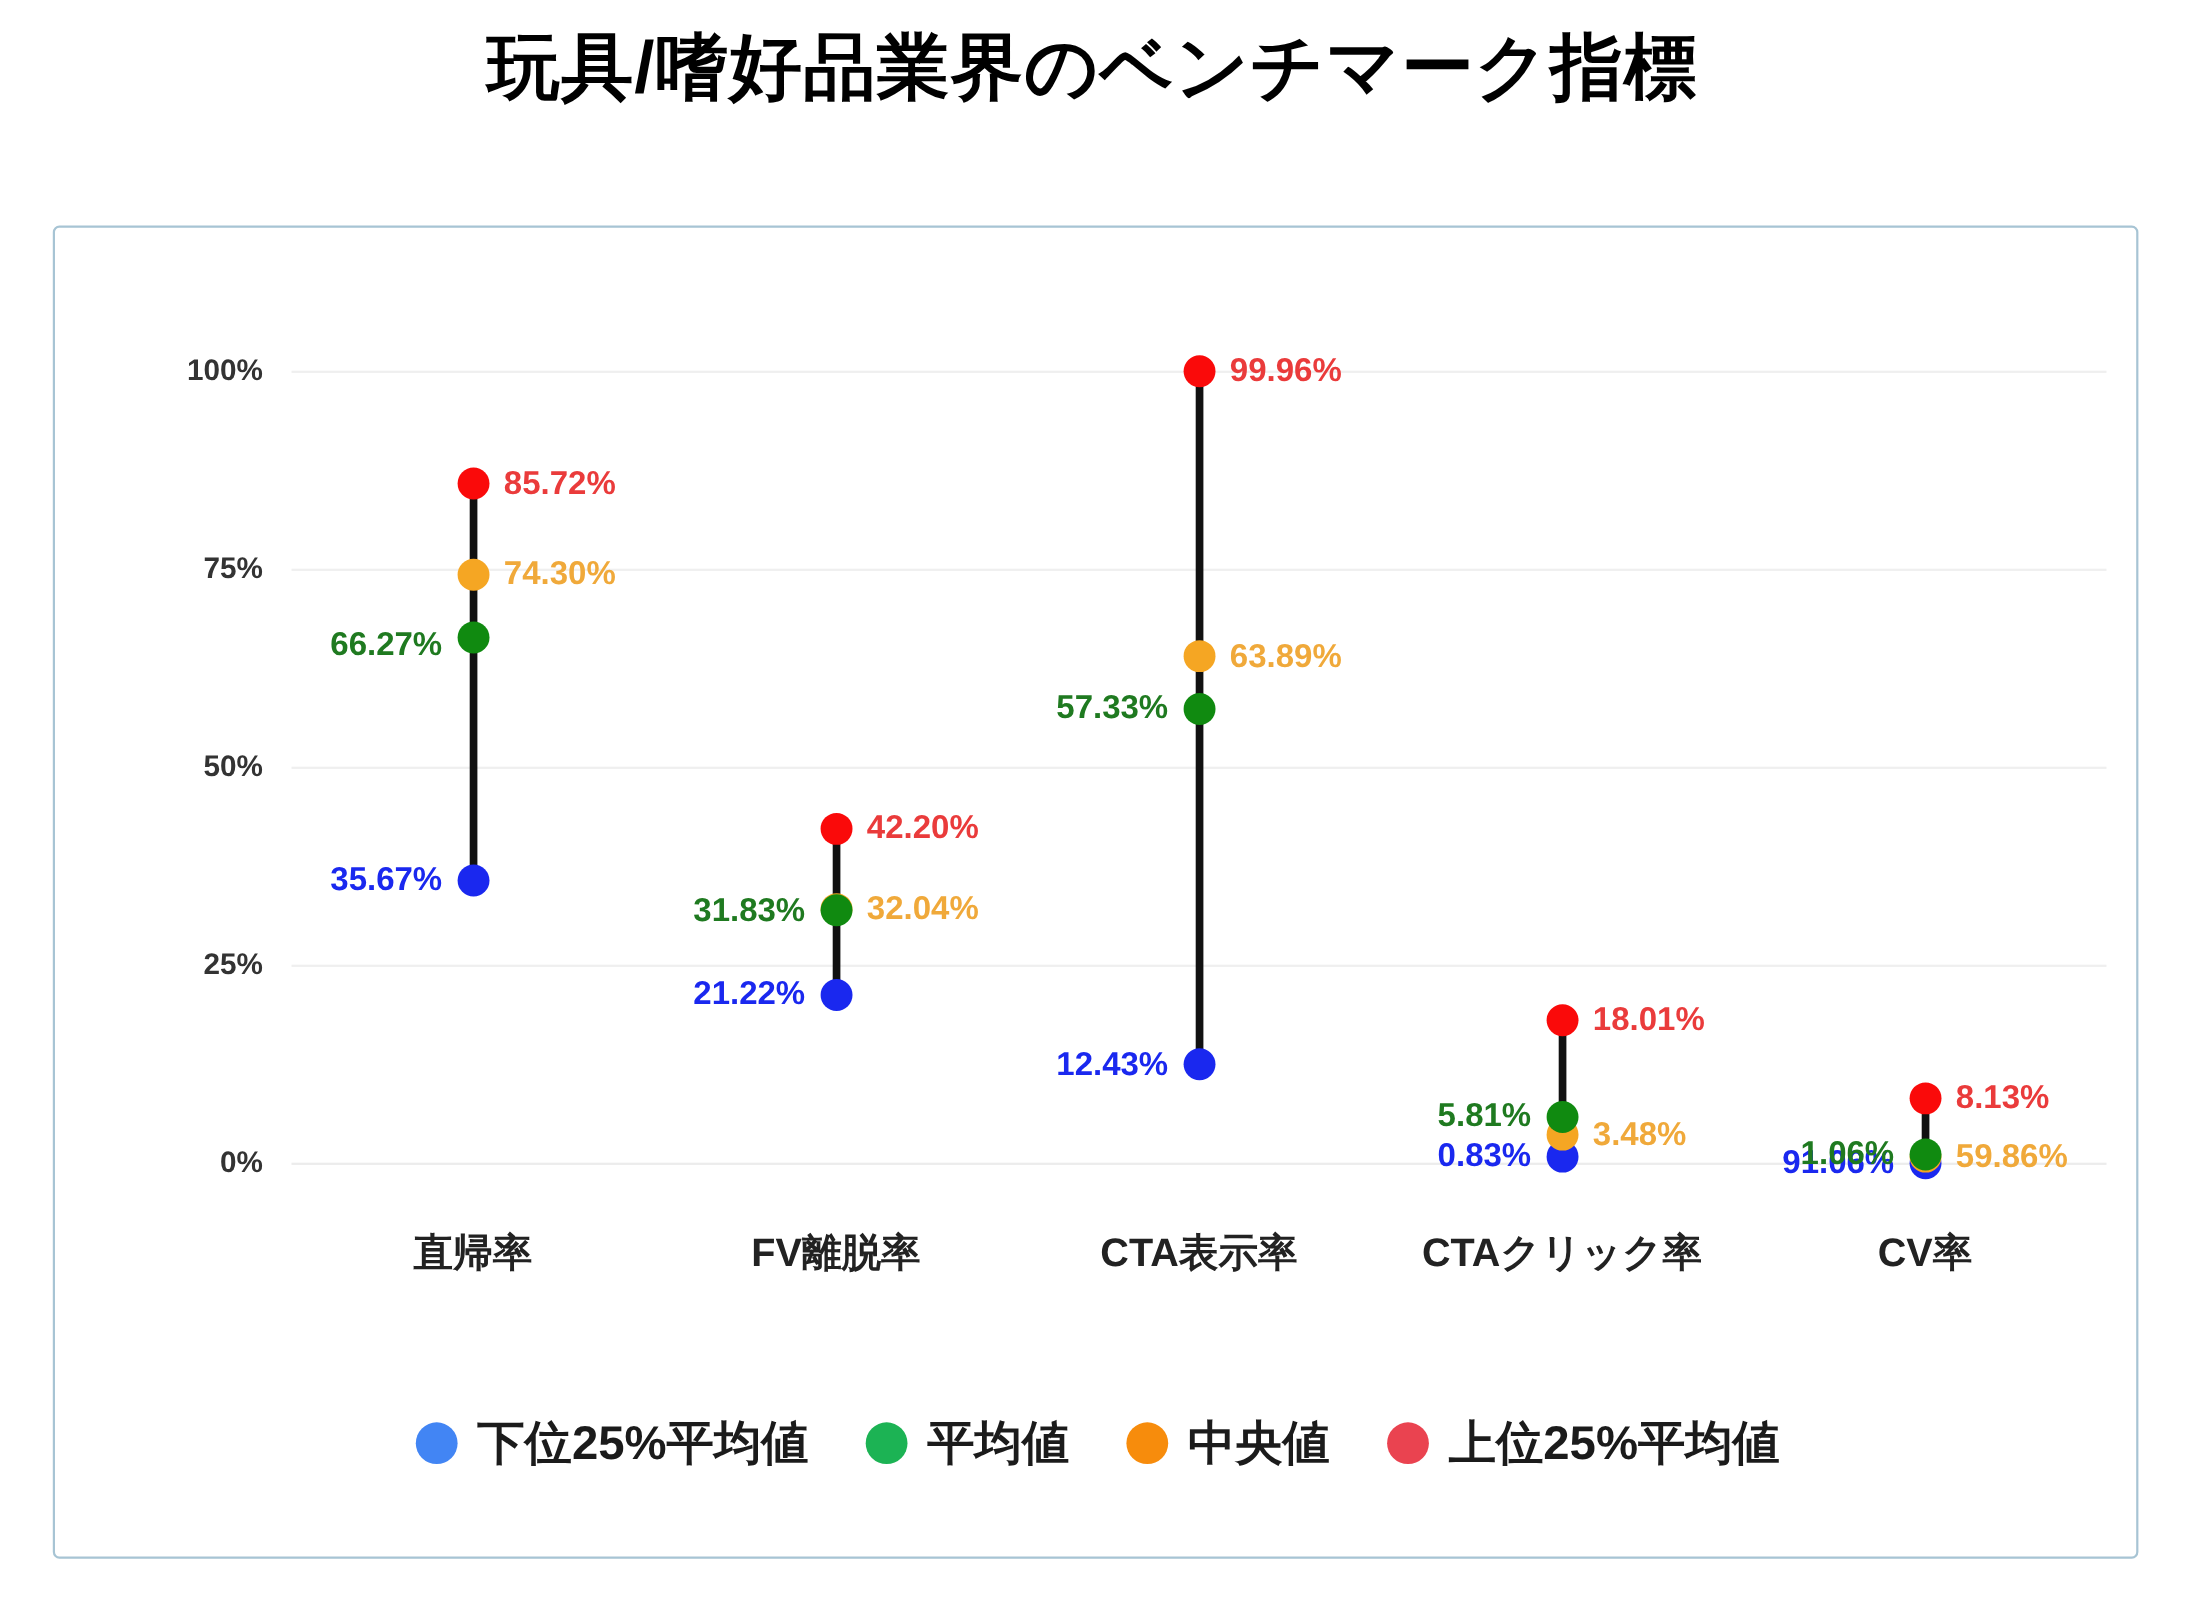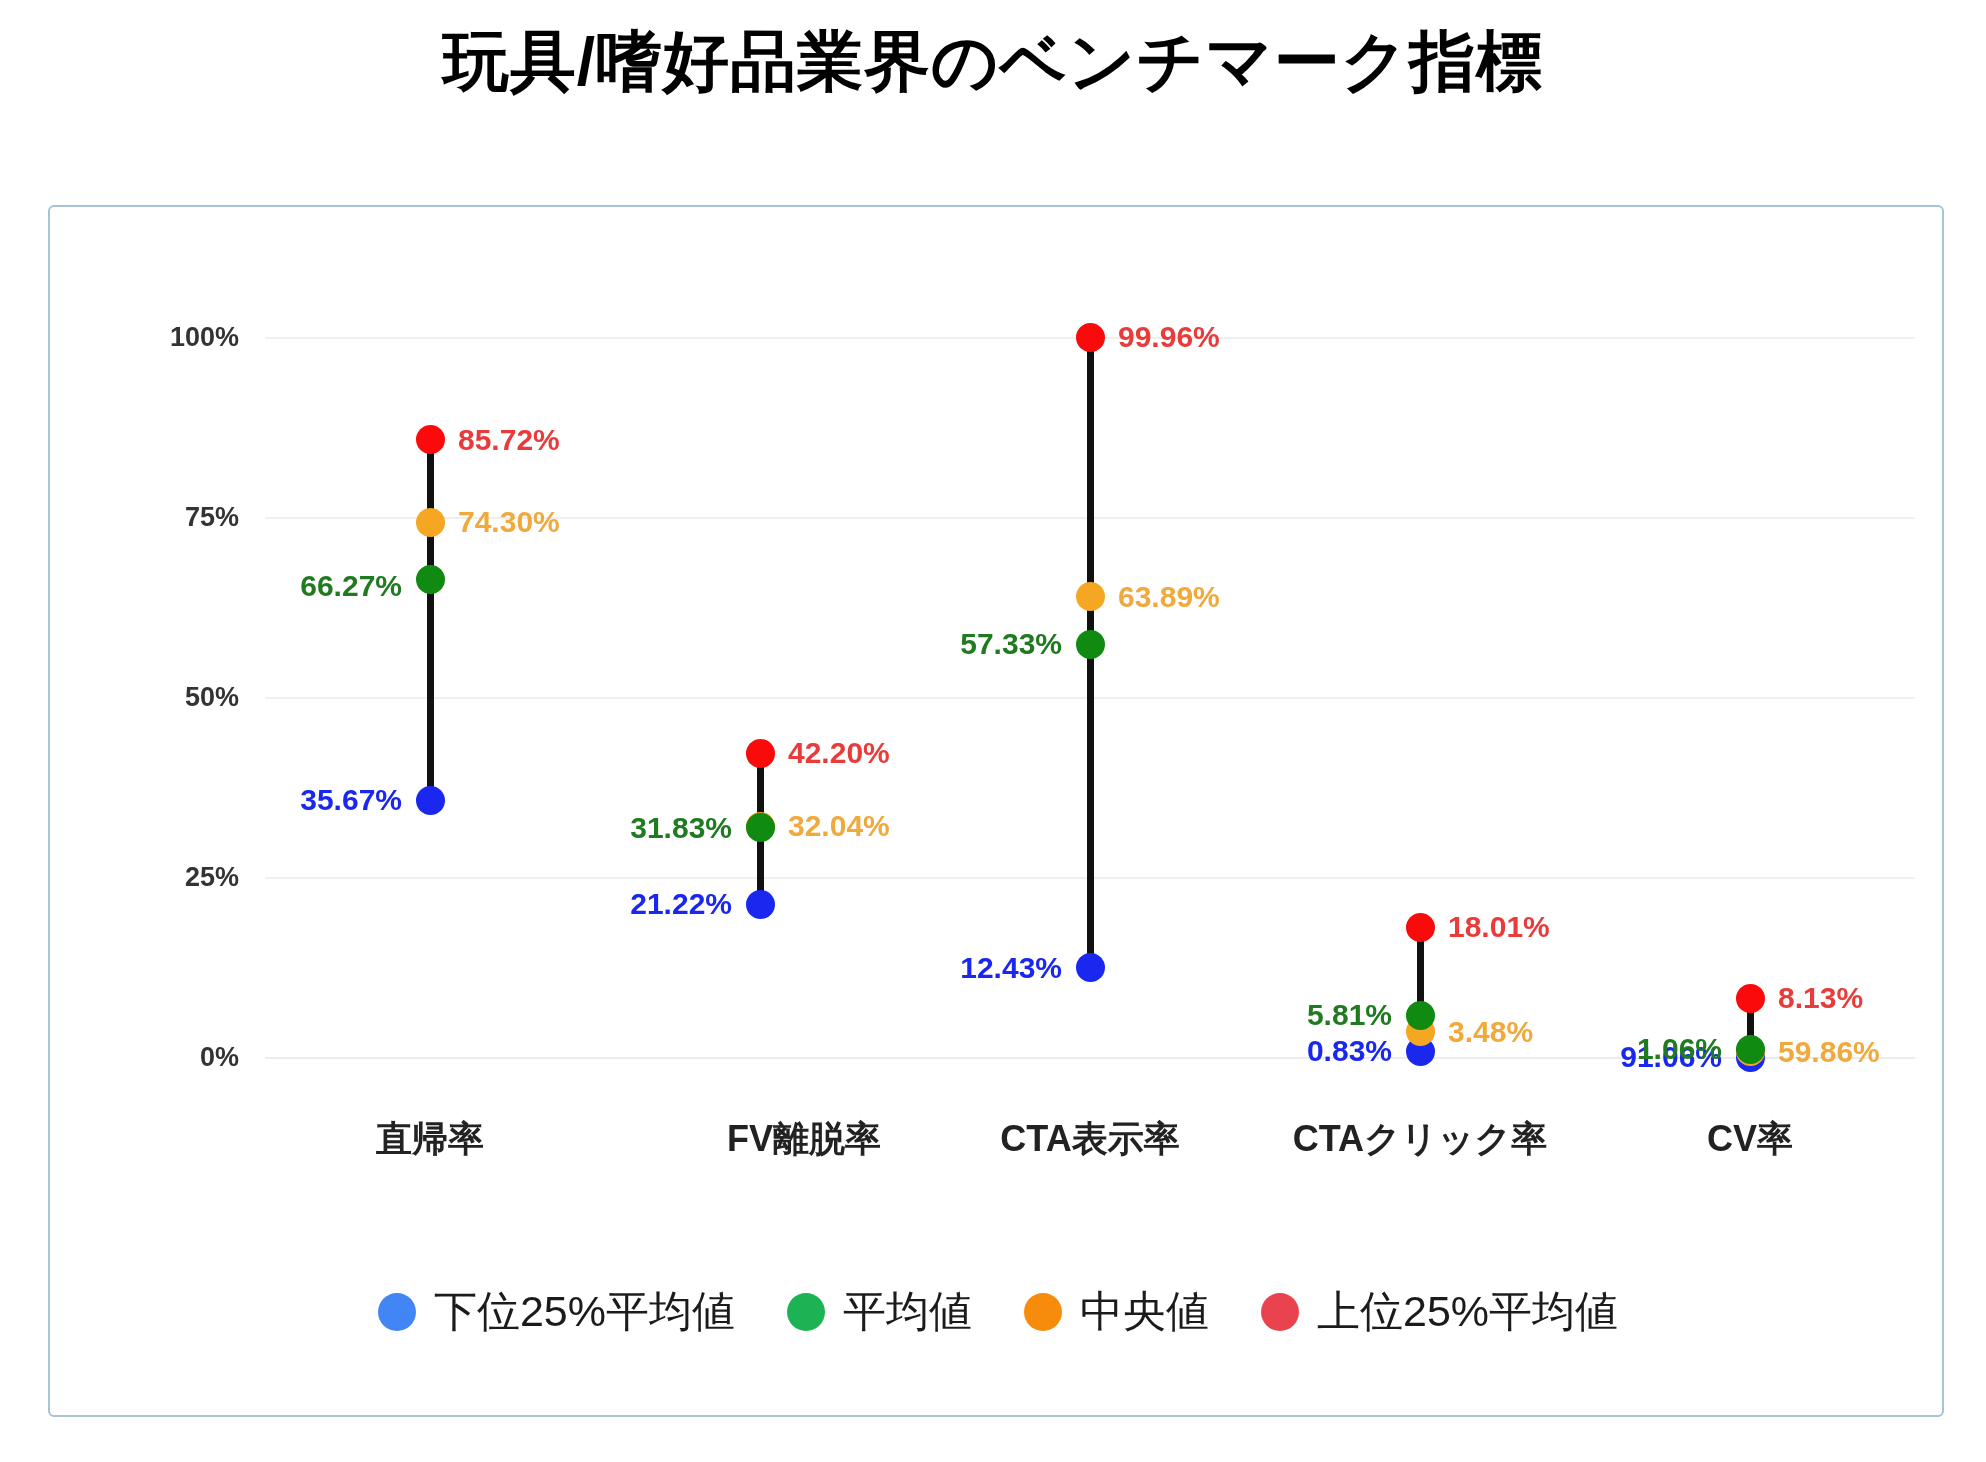--- a/index.html
+++ b/index.html
@@ -151,21 +151,21 @@
     gap: 18px;
   }
   .legend-swatch {
     width: 38px;
     height: 38px;
     border-radius: 50%;
     flex: 0 0 auto;
   }
   .legend-text {
     font-size: 43px;
-    font-weight: 400;
+    font-weight: 700;
     color: #1b1b1b;
     white-space: nowrap;
   }
 </style>
 </head>
 <body>
 
 <div id="chart-title">玩具/嗜好品業界のベンチマーク指標</div>
 
 <div id="chart-card">
@@ -239,21 +239,21 @@
             <div class="dlabel median right" style="top: 714.816px;">59.86%</div>
             <div class="dot mean" style="top: 712.368px; background: rgb(16, 138, 16);"></div>
             <div class="dlabel mean left" style="top: 712.368px;">1.06%</div>
             <div class="dot high" style="top: 661.464px; background: rgb(250, 10, 10);"></div>
             <div class="dlabel high right" style="top: 661.464px;">8.13%</div>
           </div>
         </div>
     </div>
     <div id="xlabels">
         <div class="xlabel" style="left: 165px;">直帰率</div>
-        <div class="xlabel" style="left: 495px; margin-left: 44px;">FV離脱率</div>
+        <div class="xlabel" style="left: 495px;">FV離脱率</div>
         <div class="xlabel" style="left: 825px;">CTA表示率</div>
         <div class="xlabel" style="left: 1155px;">CTAクリック率</div>
         <div class="xlabel" style="left: 1485px;">CV率</div>
       </div>
   </div>
 
   <div id="legend">
       <div class="legend-item">
         <span class="legend-swatch" style="background: rgb(66, 133, 244);"></span>
         <span class="legend-text">下位25%平均値</span>

